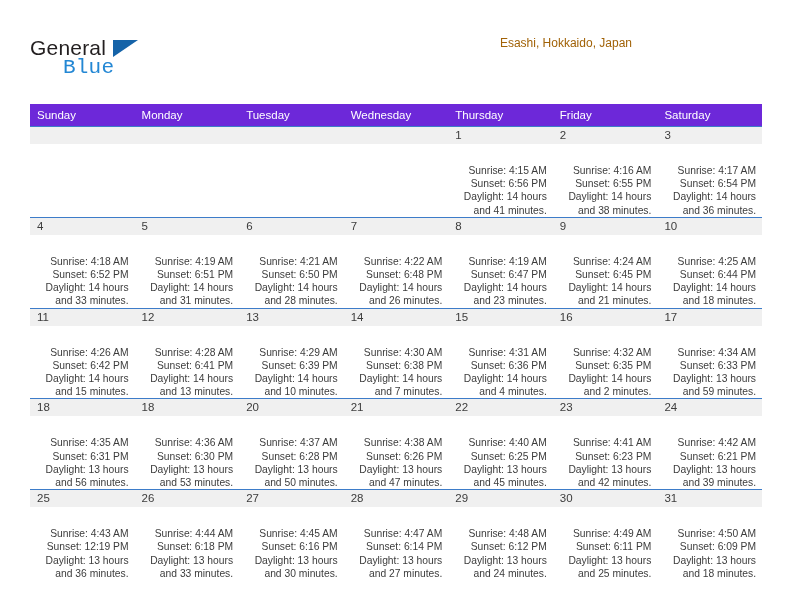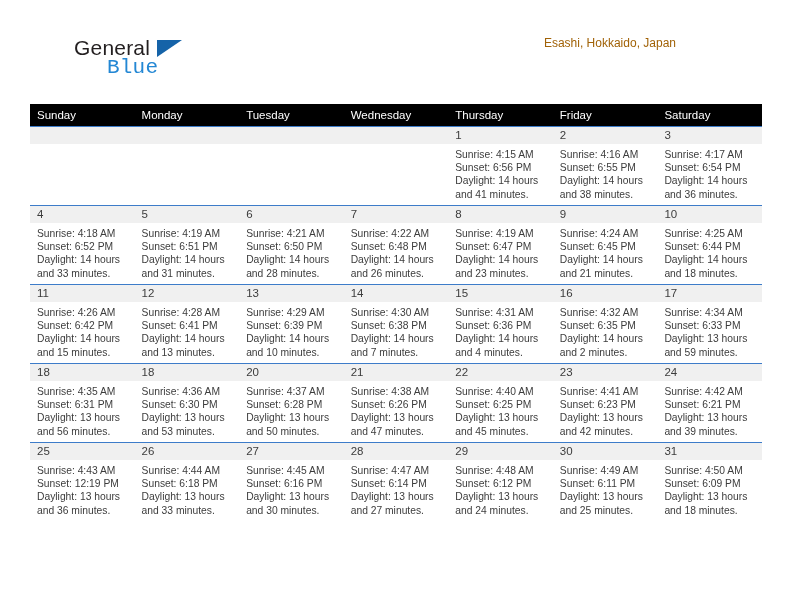--- a/index.html
+++ b/index.html
@@ -23,21 +23,20 @@
     box-sizing: border-box;
   }
 
   
   .header {
     position: absolute;
     left: 0;
     top: 0;
     width: 668px;
     height: 100px;
-    margin-left: 44px;
   }
 
   .logo {
     position: absolute;
     left: 30px;
     top: 36px;
     width: 160px;
     height: 50px;
   }
   .logo-general {
@@ -94,21 +93,21 @@
   .calendar {
     position: absolute;
     left: 30px;
     top: 104px;
     width: 732px;
     border-collapse: collapse;
     table-layout: fixed;
   }
 
   .calendar th {
-    background: #000000;
+    background: #6d28d9;
     color: #ffffff;
     font-size: 11.5px;
     font-weight: normal;
     text-align: left;
     padding: 5px 0 5px 7px;
     height: 12px;
     border: none;
   }
 
   .calendar td {
@@ -127,24 +126,25 @@
     line-height: 17px;
     padding-left: 7px;
     font-size: 11.5px;
     color: #3c3c3c;
   }
   td.empty .daynum-band {
     background: #f0f0f0;
   }
 
   .cell-body {
-    padding: 4px 6px 0 7px;
+    padding: 20px 6px 0 7px;
     font-size: 10.3px;
     line-height: 13.2px;
     color: #3c3c3c;
+    text-align: right;
   }
   .cell-body div {
     white-space: nowrap;
   }
   .cell-body .daylight {
     white-space: normal;
   }
 </style>
 </head>
 <body>

